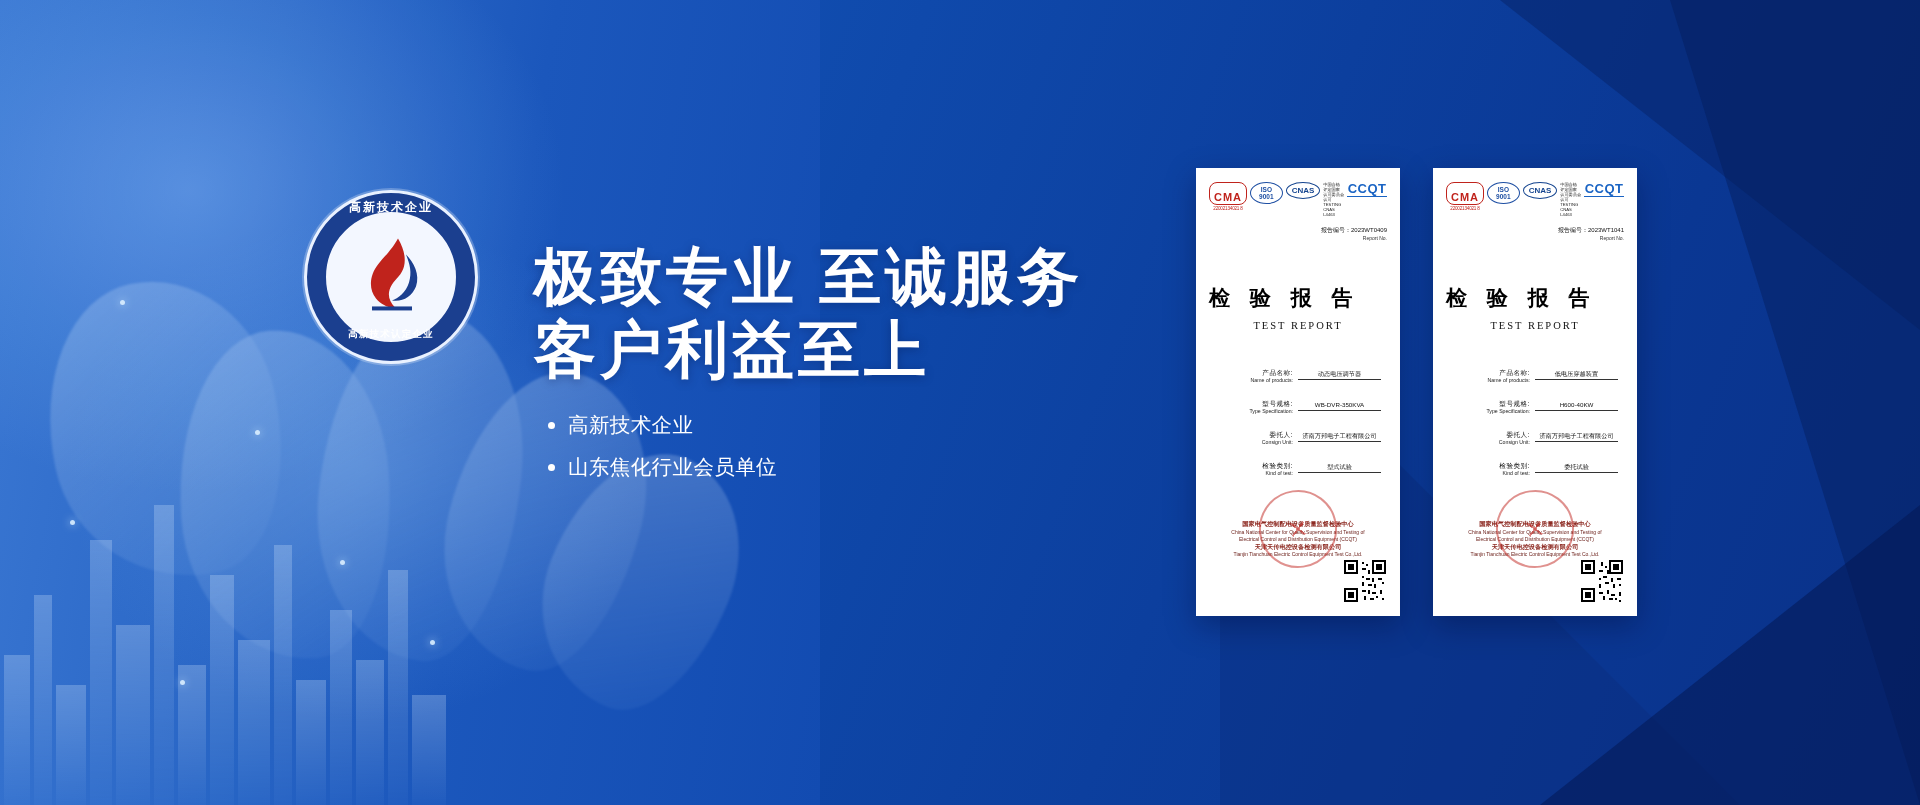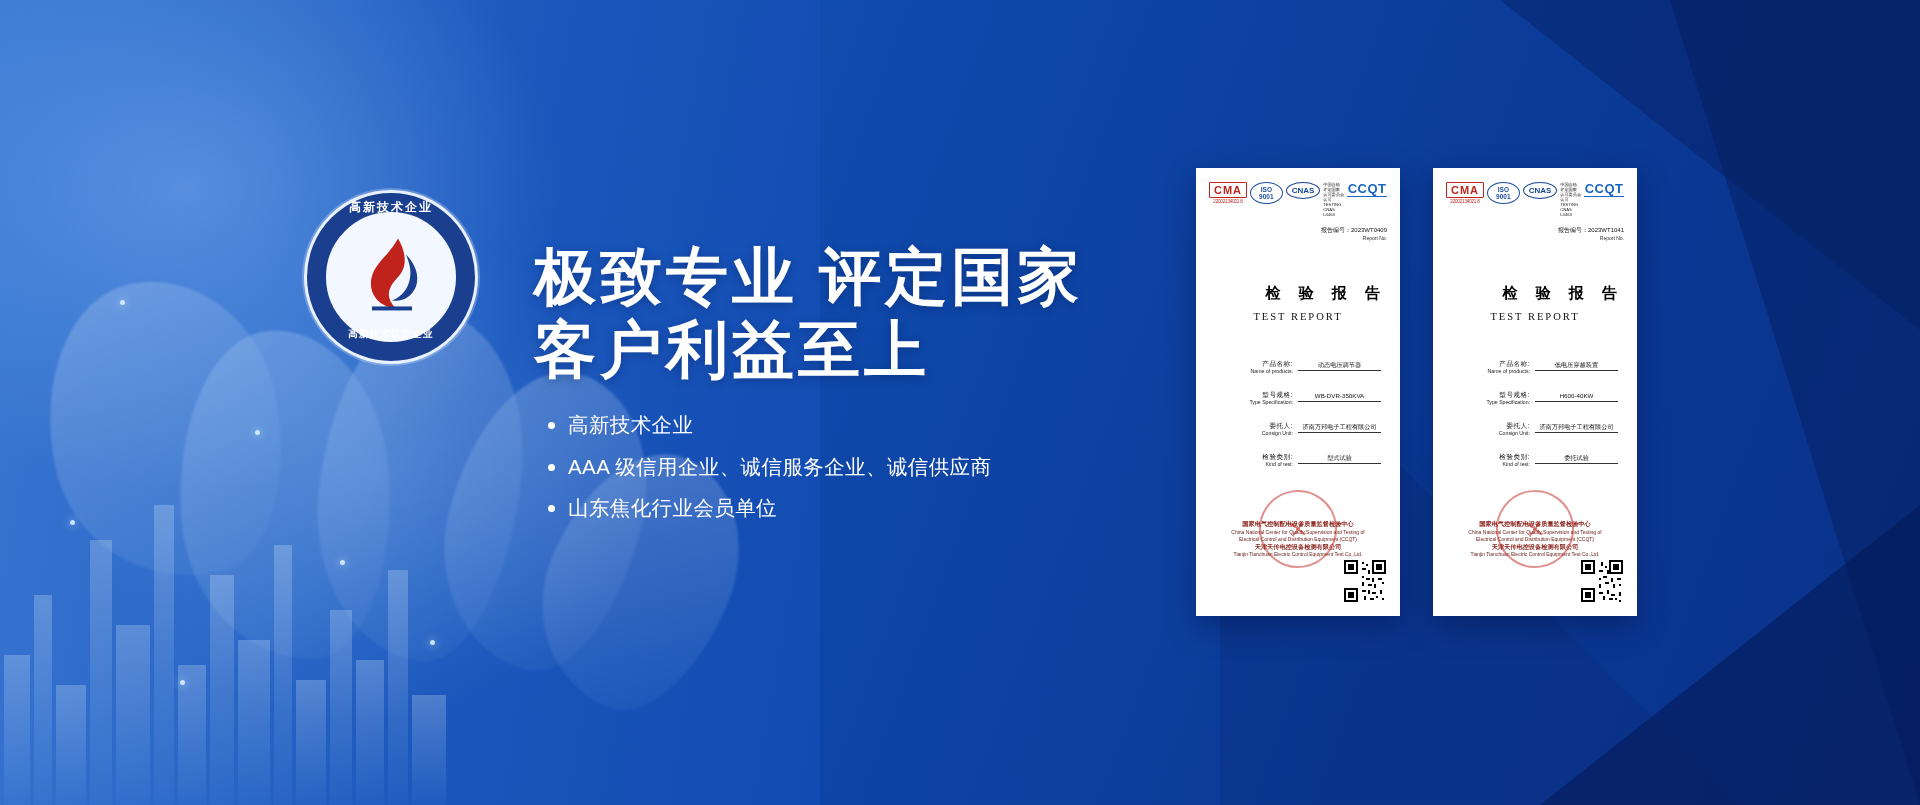--- a/index.html
+++ b/index.html
@@ -178,22 +178,22 @@
   .logo-box { position: relative; text-align: center; }
   .logo-cma {
     width: 44px;
   }
   .logo-cma .cma-mark {
     border: 1.6px solid #c0231c;
     color: #c0231c;
     font-weight: bold;
     font-size: 11px;
     letter-spacing: 1px;
-    padding: 1px 0 0;
-    border-radius: 1px;
+    padding: 8px 0 0;
+    border-radius: 8px;
     line-height: 13px;
   }
   .logo-cma .cma-num {
     font-size: 4.6px;
     color: #c0231c;
     letter-spacing: -0.2px;
     margin-top: 1px;
   }
   .logo-iso {
     width: 38px;
@@ -226,22 +226,22 @@
   .ccqt-rule { height: 1.2px; background: #1a64c4; margin-top: 1px; }
   .report-no {
     margin-top: 4px;
     text-align: right;
     font-size: 6px;
     line-height: 8px;
     color: #111;
   }
   .report-no .en { font-size: 5px; color: #333; }
   .cert-title {
-    text-align: right;
-    font-size: 15px;
+    text-align: left;
+    font-size: 21px;
     letter-spacing: 7px;
     font-weight: bold;
     margin-top: 42px;
     color: #000;
   }
   .cert-subtitle {
     text-align: center;
     font-size: 10.5px;
     letter-spacing: 2px;
     margin-top: 8px;
@@ -369,27 +369,26 @@
     <div class="badge-top-text">高新技术企业</div>
     <div class="badge-bottom-text">高新技术认定企业</div>
     <svg class="flame" viewBox="0 0 74 78">
       <path d="M44 2 C36 16 30 20 24 28 C16 38 14 52 22 62 C27 68 35 72 41 71 C34 64 33 56 38 48 C42 42 48 38 50 30 C52 22 50 12 44 2 Z" fill="#c0231c"></path>
       <path d="M52 18 C56 28 58 36 55 46 C52 56 44 62 38 64 C48 66 58 60 62 50 C66 38 60 26 52 18 Z" fill="#1b3f8f"></path>
       <rect x="18" y="70" width="40" height="4" fill="#1b3f8f"></rect>
     </svg>
   </div>
 
   <div class="headline">
-    <div class="l1">极致专业 评定国家</div>
+    <div class="l1">极致专业 至诚服务</div>
     <div class="l2">客户利益至上</div>
   </div>
 
   <ul class="bullets">
     <li>高新技术企业</li>
-    <li>AAA 级信用企业、诚信服务企业、诚信供应商</li>
     <li>山东焦化行业会员单位</li>
   </ul>
 
   <div class="certs">
 
     <div class="cert">
       <div class="cert-logos">
         <div class="logo-box logo-cma">
           <div class="cma-mark">CMA</div>
           <div class="cma-num">22002134021 8</div>

